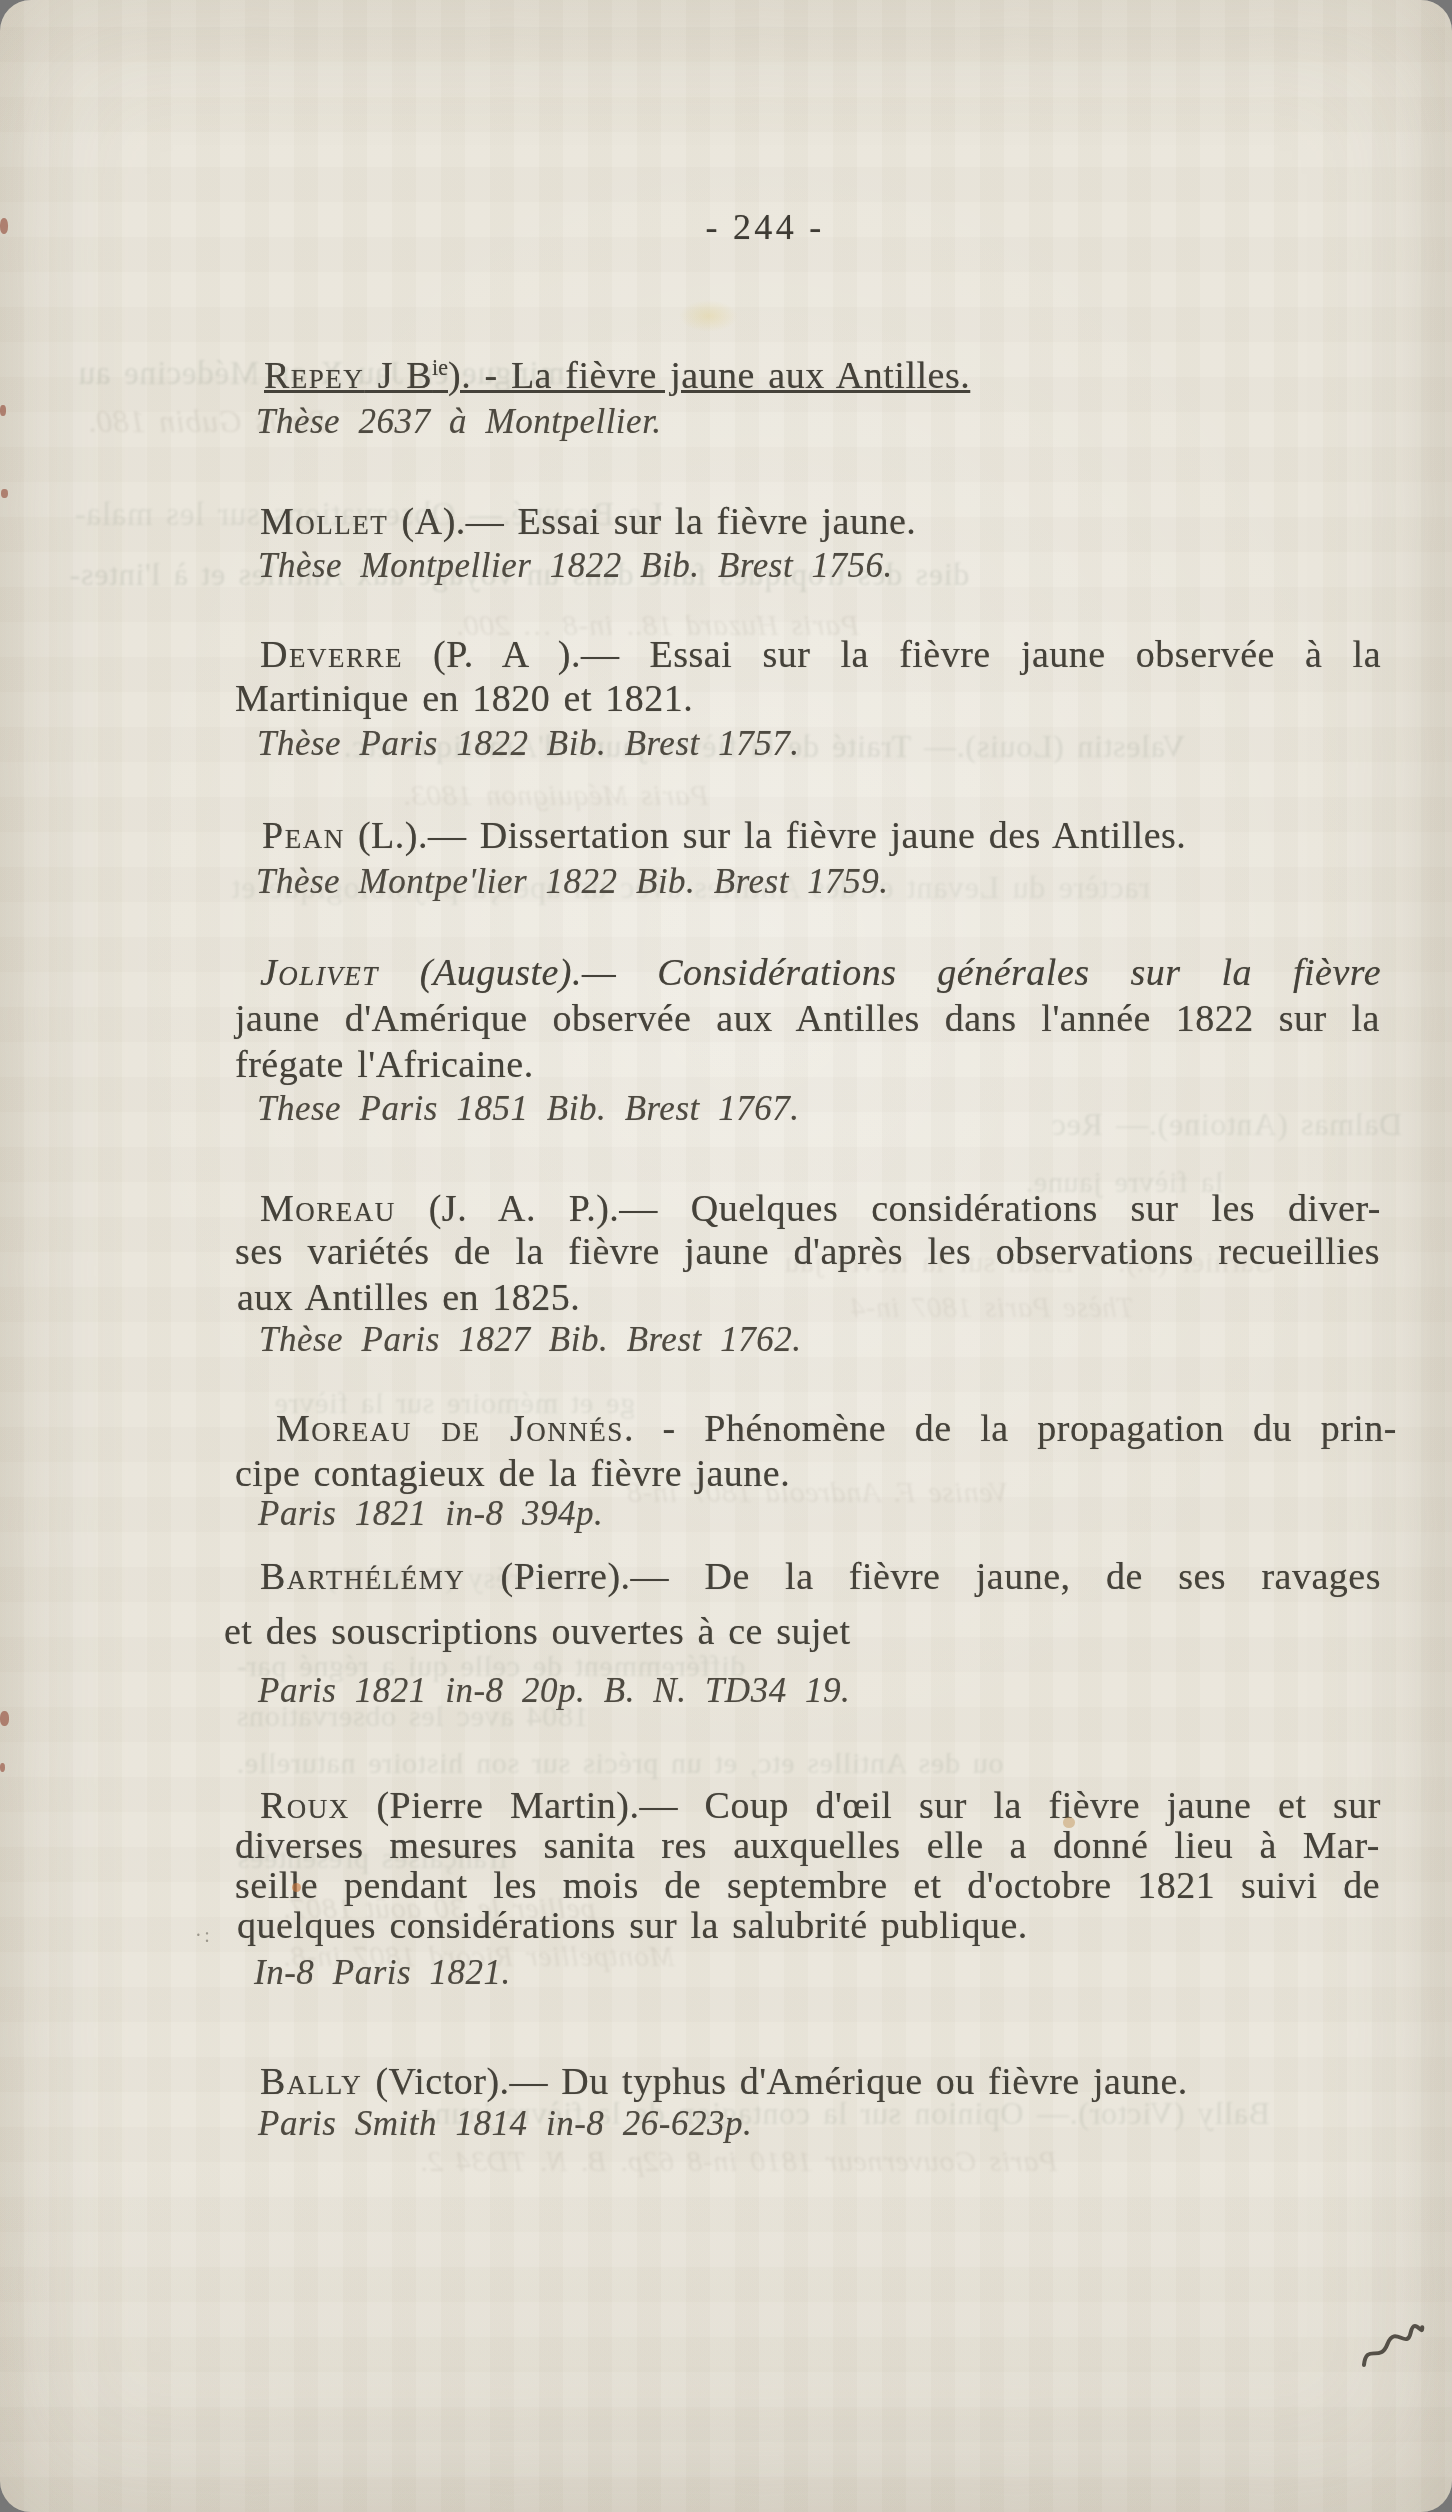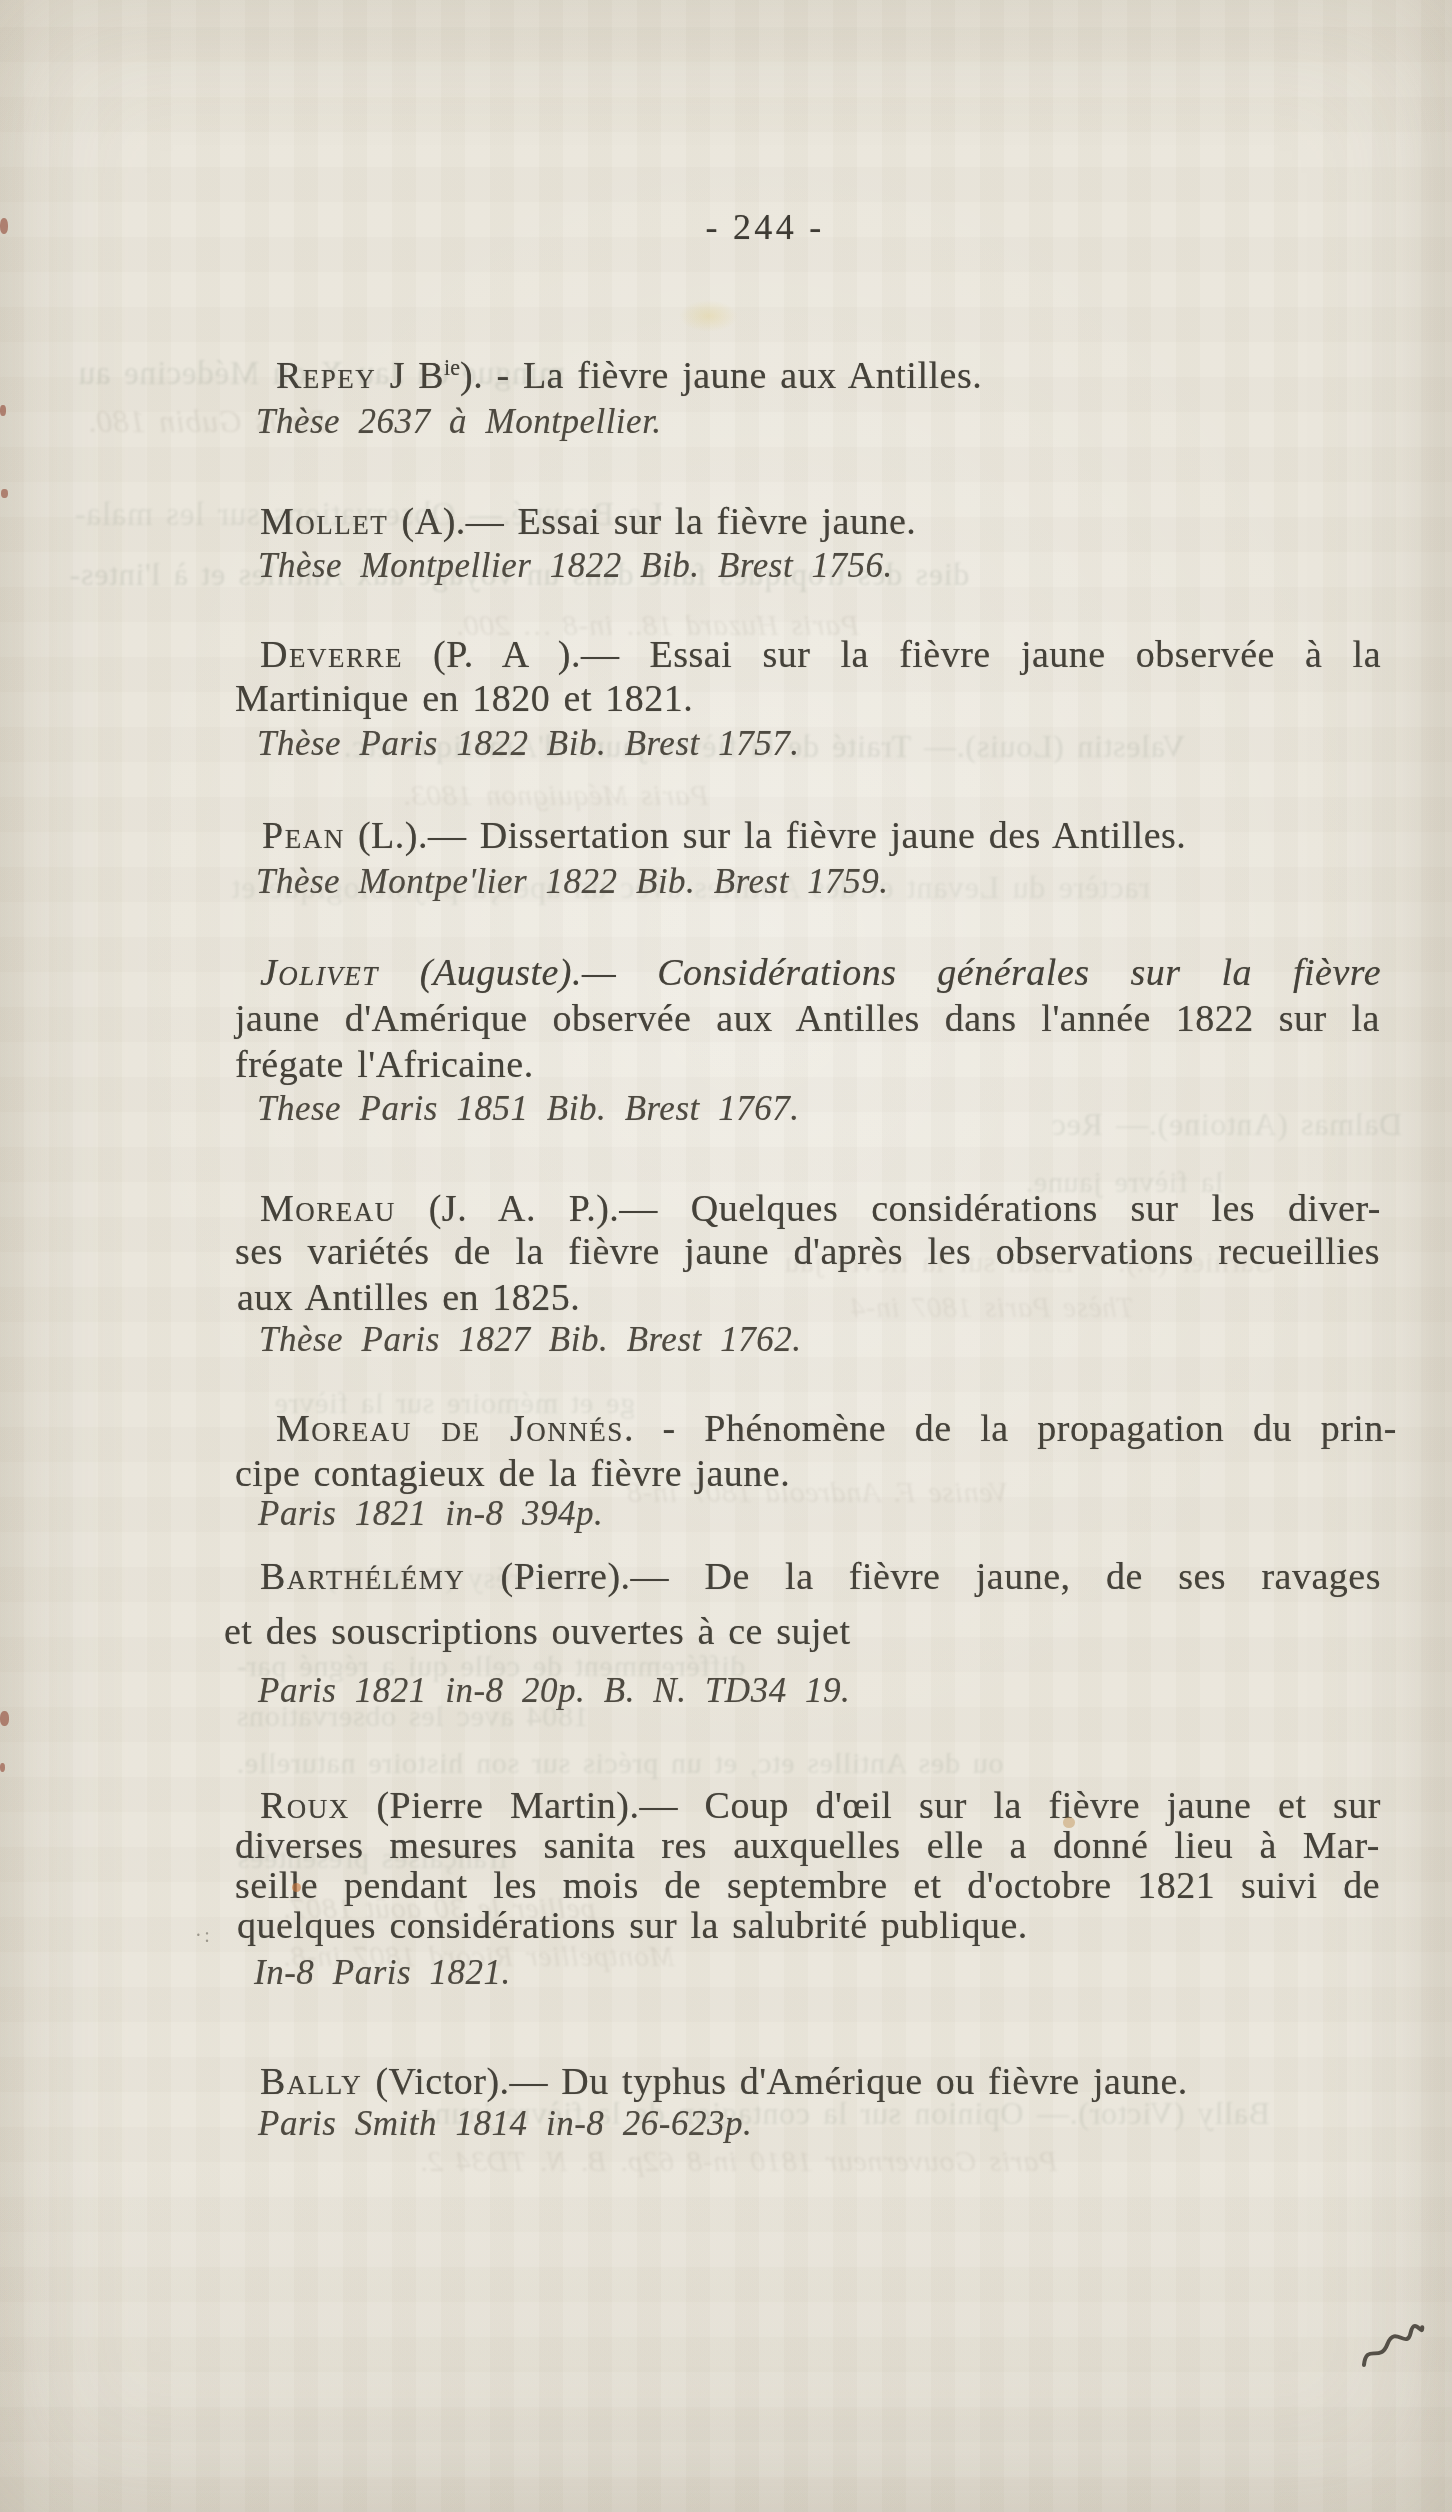--- a/index.html
+++ b/index.html
@@ -8,20 +8,21 @@
     width:1452px;height:2512px;
     overflow:hidden;
     font-family:"Liberation Serif","DejaVu Serif",serif;
     background-color:#e9e5da;
     background-image:
       radial-gradient(ellipse 923px 1187px at 52% 38%, rgba(255,255,255,0.30), rgba(255,255,255,0) 70%),
       linear-gradient(180deg, rgba(216,208,190,0.20) 0%, rgba(216,208,190,0) 6%, rgba(216,208,190,0) 86%, rgba(197,190,175,0.28) 100%),
       linear-gradient(90deg, rgba(205,198,182,0.22) 0%, rgba(205,198,182,0) 4%, rgba(205,198,182,0) 96%, rgba(200,193,178,0.25) 100%);
     box-shadow:inset 0 0 145px rgba(130,118,94,0.22);
     color:#403d36;
+    border-radius:31px;
   }
   .grain{
     position:absolute;inset:0;pointer-events:none;
     background-image:
       repeating-linear-gradient(90deg, rgba(190,182,165,0.06) 0 24.4px, rgba(255,255,255,0.05) 24.4px 49px),
       repeating-linear-gradient(0deg, rgba(190,182,165,0.05) 0 35px, rgba(255,255,255,0.04) 35px 70px);
   }
   
   .line{
     position:absolute;
@@ -38,21 +39,21 @@
     font-style:italic;font-size:35px;
     color:#4e4a41;word-spacing:9.2px;
     text-shadow:0 0 0.7px rgba(70,66,58,0.45);
   }
   .pageno{
     position:absolute;top:206px;left:666px;width:198px;
     text-align:center;font-size:36px;letter-spacing:3.3px;
     color:#3e3b34;text-shadow:0 0 0.7px rgba(62,58,50,0.6);
   }
   
-  .e1l1{top:314px;left:276px;}      .e1imp{top:366px;left:256px;}
+  .e1l1{top:314px;left:264px;text-decoration:underline;}      .e1imp{top:366px;left:256px;}
   .e2l1{top:460px;left:260px;}      .e2imp{top:510px;left:258px;}
   .e3l1{top:593px;left:260px;width:1121px;}  .e3c1{top:637px;left:235px;}  .e3imp{top:688px;left:257px;}
   .e4l1{top:774px;left:262px;}     .e4imp{top:826px;left:256px;}
   .e5l1{top:911px;left:260px;width:1121px;font-style:italic;} .e5c1{top:957px;left:235px;width:1145px;} .e5c2{top:1003px;left:235px;} .e5imp{top:1053px;left:257px;}
   .e6l1{top:1147px;left:260px;width:1121px;} .e6c1{top:1190px;left:235px;width:1145px;} .e6c2{top:1236px;left:237px;} .e6imp{top:1284px;left:259px;}
   .e7l1{top:1367px;left:276px;width:1121px;} .e7c1{top:1412px;left:235px;} .e7imp{top:1458px;left:258px;}
   .e8l1{top:1515px;left:260px;width:1121px;} .e8c1{top:1590px;left:224px;margin-top:18px;} .e8imp{top:1635px;left:258px;}
   .e9l1{top:1744px;left:260px;width:1121px;} .e9c1{top:1784px;left:235px;width:1145px;} .e9c2{top:1824px;left:235px;width:1145px;} .e9c3{top:1864px;left:237px;} .e9imp{top:1917px;left:254px;}
   .e10l1{top:2020px;left:260px;}    .e10imp{top:2068px;left:258px;}
   

